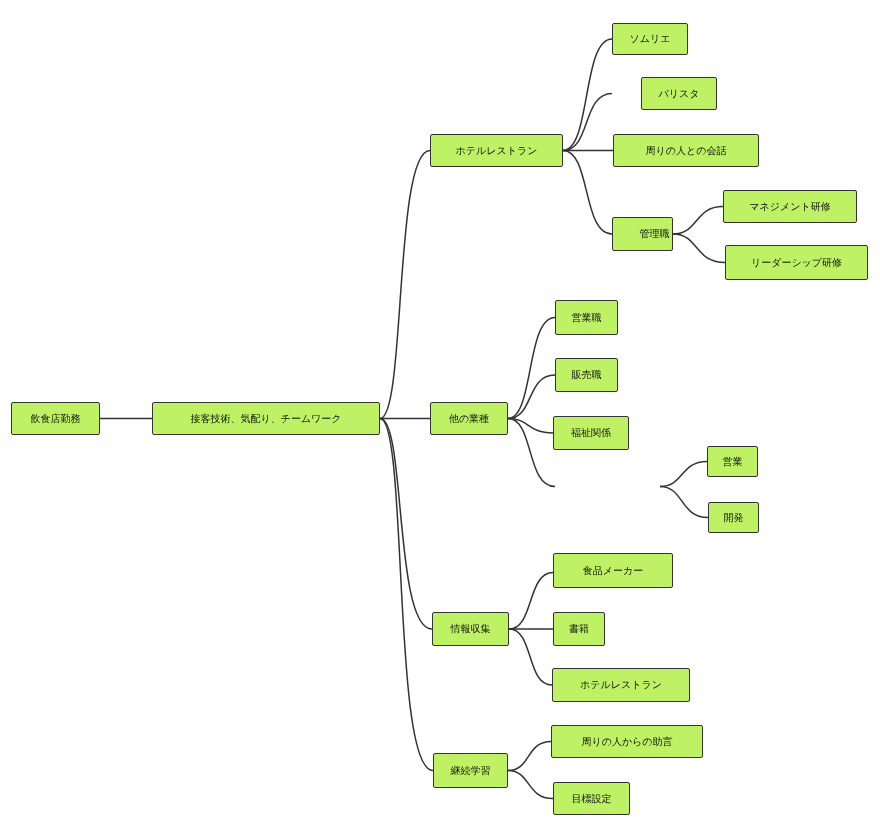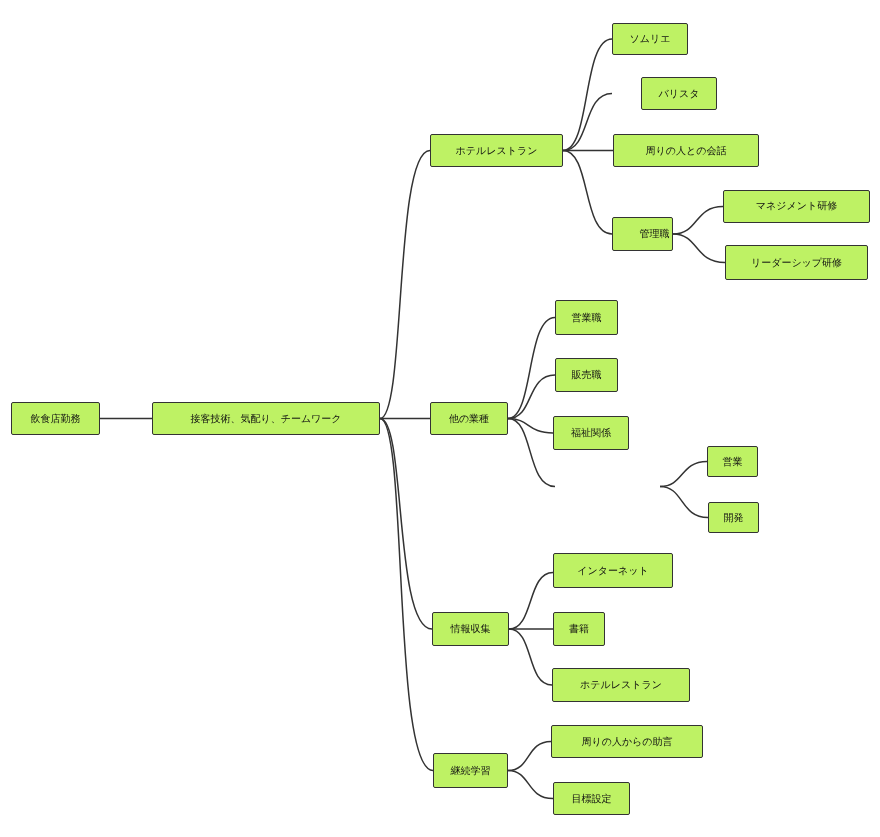--- a/index.html
+++ b/index.html
@@ -73,29 +73,29 @@
     <path d="M508,770.5 C531,770.5 526,798.5 553,798.5"></path>
   </svg>
 
   <div class="node" style="left:11px;  top:402px; width:89px;  height:33px;">飲食店勤務</div>
   <div class="node" style="left:152px; top:402px; width:228px; height:33px;">接客技術、気配り、チームワーク</div>
   <div class="node" style="left:430px; top:134px; width:133px; height:33px;">ホテルレストラン</div>
   <div class="node" style="left:612px; top:23px;  width:76px;  height:32px;">ソムリエ</div>
   <div class="node" style="left:612px; top:77px;  width:76px;  height:33px;margin-left:29px;">バリスタ</div>
   <div class="node" style="left:613px; top:134px; width:146px; height:33px;">周りの人との会話</div>
   <div class="node" style="left:612px; top:217px; width:61px;  height:34px;padding-left:24px;">管理職</div>
-  <div class="node" style="left:723px; top:190px; width:147px; height:33px;font-family:Liberation Mono, monospace;">マネジメント研修</div>
+  <div class="node" style="left:723px; top:190px; width:134px; height:33px;">マネジメント研修</div>
   <div class="node" style="left:725px; top:245px; width:143px; height:35px;">リーダーシップ研修</div>
   <div class="node" style="left:430px; top:402px; width:78px;  height:33px;">他の業種</div>
   <div class="node" style="left:555px; top:300px; width:63px;  height:35px;">営業職</div>
   <div class="node" style="left:555px; top:358px; width:63px;  height:34px;">販売職</div>
   <div class="node" style="left:553px; top:416px; width:76px;  height:34px;">福祉関係</div>
   <div class="node" style="left:707px; top:446px; width:51px;  height:31px;">営業</div>
   <div class="node" style="left:708px; top:502px; width:51px;  height:31px;">開発</div>
   <div class="node" style="left:432px; top:612px; width:77px;  height:34px;">情報収集</div>
-  <div class="node" style="left:553px; top:553px; width:120px; height:35px;">インターネット</div>
+  <div class="node" style="left:553px; top:553px; width:120px; height:35px;">食品メーカー</div>
   <div class="node" style="left:553px; top:612px; width:52px;  height:34px;">書籍</div>
   <div class="node" style="left:552px; top:668px; width:138px; height:34px;">ホテルレストラン</div>
   <div class="node" style="left:433px; top:753px; width:75px;  height:35px;">継続学習</div>
   <div class="node" style="left:551px; top:725px; width:152px; height:33px;">周りの人からの助言</div>
   <div class="node" style="left:553px; top:782px; width:77px;  height:33px;">目標設定</div>
 
 </div>
 
 </body></html>

